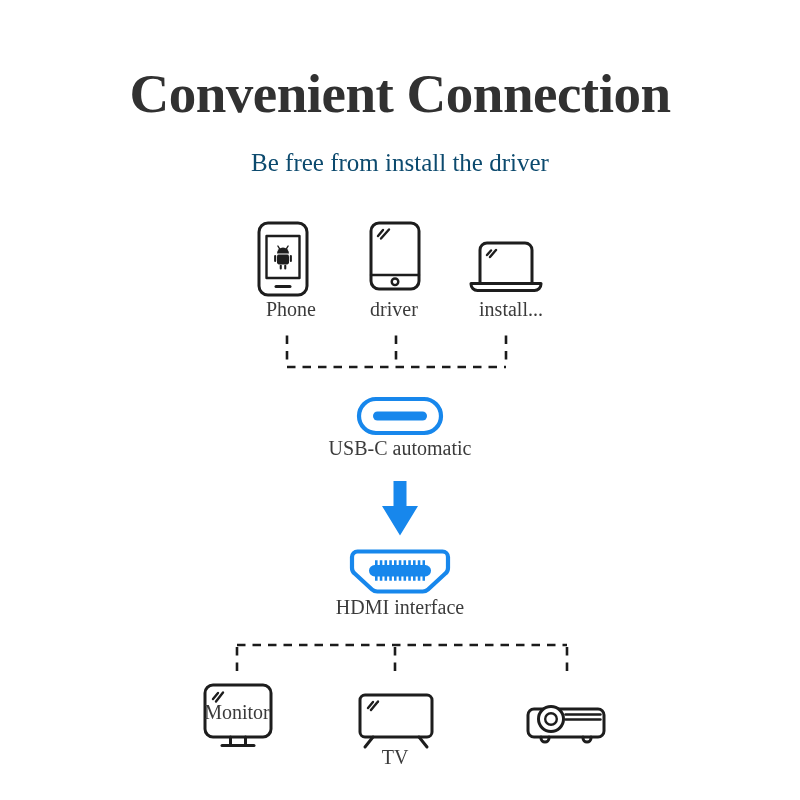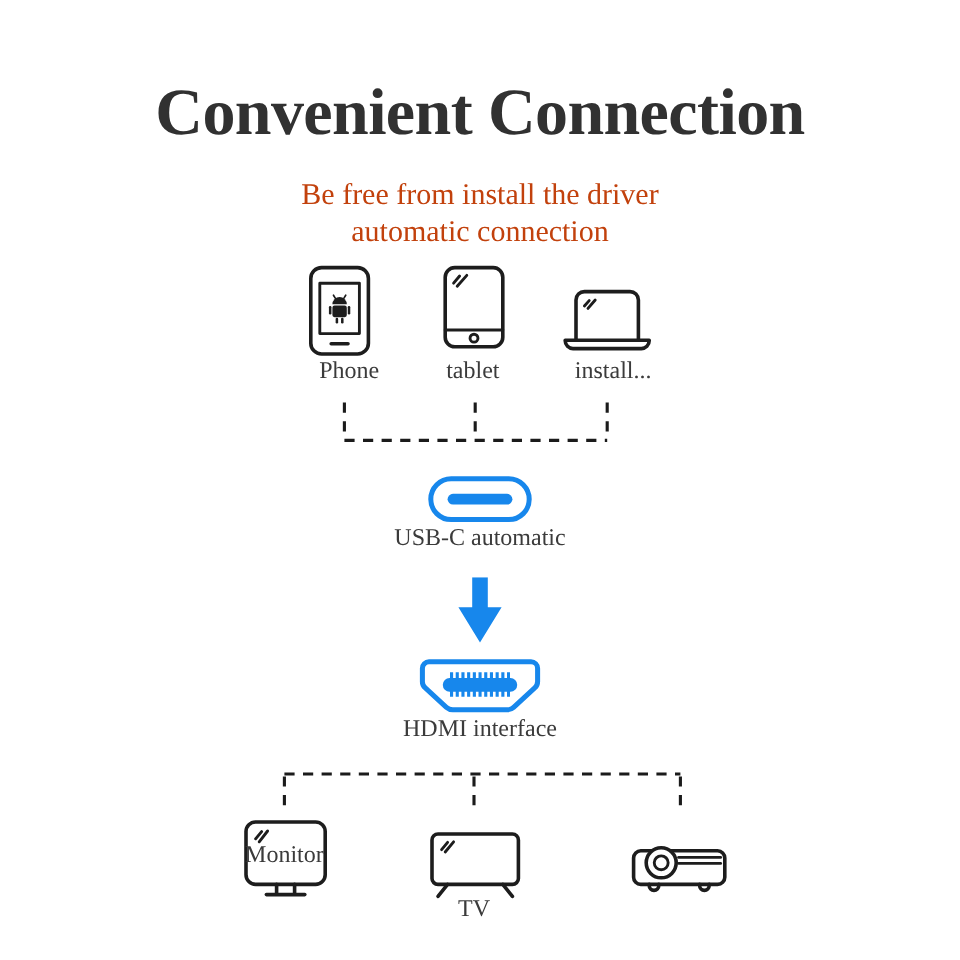--- a/index.html
+++ b/index.html
@@ -14,21 +14,21 @@
     position:relative;width:800px;height:800px;background:var(--bg);
     font-family:Liberation Serif, serif;overflow:hidden;
   }
   .title{
     position:absolute;left:50%;top:62px;transform:translateX(-50%);
     font-size:55px;font-weight:800;color:var(--title-ink);
     white-space:nowrap;letter-spacing:-0.5px;margin:0;
   }
   .subtitle{
     position:absolute;left:50%;top:147px;transform:translateX(-50%);
-    font-size:25px;line-height:31px;color:#c2410c;text-align:center;white-space:nowrap;
+    font-size:25px;line-height:31px;color:#0c4a6e;text-align:center;white-space:nowrap;
   }
   .lbl{
     position:absolute;transform:translateX(-50%);
     font-size:20px;color:var(--label-ink);white-space:nowrap;
   }
   .abs{position:absolute;}
   
   .stk{fill:none;stroke:var(--ink);stroke-width:3;stroke-linecap:round;stroke-linejoin:round;}
   .thin{stroke-width:2.4;}
   .fill-ink{fill:var(--ink);stroke:none;}
@@ -41,21 +41,20 @@
 </style>
 </head>
 <body>
 
 <div class="canvas">
 
   <h1 class="title">Convenient Connection</h1>
 
   <div class="subtitle">
     <div>Be free from install the driver</div>
-    <div>automatic connection</div>
   </div>
 
   <svg class="abs" style="left:256px;top:220px" width="54" height="78" viewBox="0 0 54 78">
     <rect class="stk" x="3" y="3" width="48" height="72" rx="9"></rect>
     <rect class="stk thin" x="10.5" y="16" width="33" height="42"></rect>
     <line class="stk" x1="20" y1="66.5" x2="34" y2="66.5"></line>
     <g>
       <line class="ink-line" x1="23.5" y1="28.6" x2="21.9" y2="26"></line>
       <line class="ink-line" x1="30.5" y1="28.6" x2="32.1" y2="26"></line>
       <path class="fill-ink" d="M21 33.6 a6 6 0 0 1 12 0 z"></path>
@@ -68,21 +67,21 @@
   </svg>
   <div class="lbl" style="left:291px;top:298px">Phone</div>
 
   <svg class="abs" style="left:368px;top:220px" width="54" height="72" viewBox="0 0 54 72">
     <rect class="stk" x="3" y="3" width="48" height="66" rx="8"></rect>
     <line class="stk thin" x1="10" y1="16" x2="15" y2="10"></line>
     <line class="stk thin" x1="13" y1="18.5" x2="21" y2="9.5"></line>
     <line class="stk thin" x1="3" y1="55" x2="51" y2="55"></line>
     <circle class="stk thin" cx="27" cy="61.8" r="3.3"></circle>
   </svg>
-  <div class="lbl" style="left:394px;top:298px">tablet</div>
+  <div class="lbl" style="left:394px;top:298px">driver</div>
 
   <svg class="abs" style="left:468px;top:240px" width="76" height="54" viewBox="0 0 76 54">
     <path class="stk" d="M12 43.5 V10 a7 7 0 0 1 7 -7 h38 a7 7 0 0 1 7 7 v33.5"></path>
     <line class="stk thin" x1="19" y1="15" x2="23" y2="10.5"></line>
     <line class="stk thin" x1="22" y1="17" x2="28" y2="10"></line>
     <path class="stk" d="M3 43.5 h70 v0.5 a6.5 6.5 0 0 1 -6.5 6.5 h-57 a6.5 6.5 0 0 1 -6.5 -6.5 z"></path>
   </svg>
   <div class="lbl" style="left:511px;top:298px">install...</div>
 
   <svg class="abs" style="left:278px;top:334px" width="240" height="38" viewBox="0 0 240 38">

